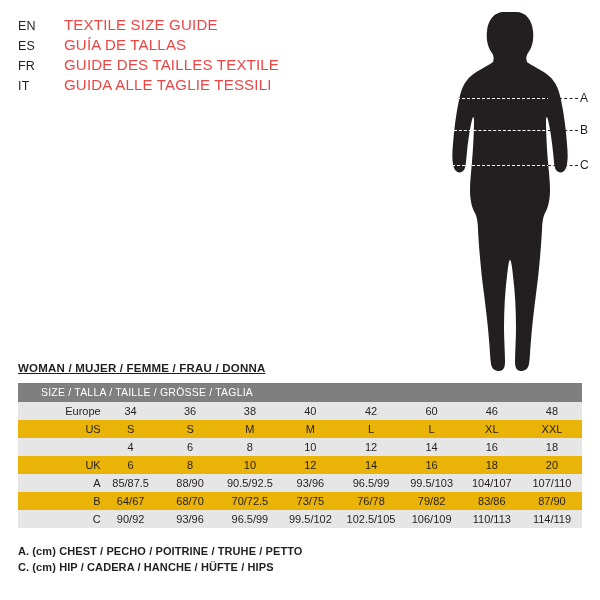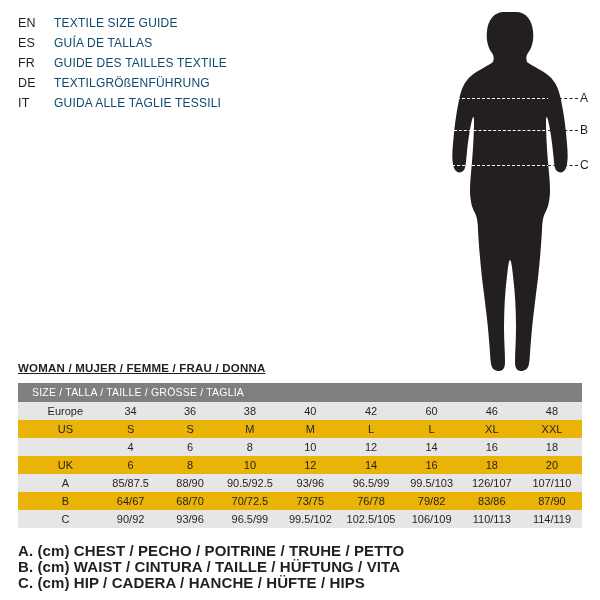--- a/index.html
+++ b/index.html
@@ -21,30 +21,31 @@
     position: absolute;
     left: 18px; top: 16px;
     width: 320px;
   }
   .lang-row {
     display: flex;
     align-items: baseline;
     height: 20px;
     font-size: 12.5px;
     letter-spacing: .2px;
+    gap: 10px;
   }
   .lang-code {
     width: 36px;
     flex: 0 0 36px;
     font-size: 12.5px;
     color: #231f20;
   }
   .lang-text {
-    font-size: 12px;
-    color: #0c4a6e;
+    font-size: 15px;
+    color: #ef4444;
     white-space: nowrap;
   }
 
   
   .figure {
     position: absolute;
     left: 430px; top: 10px;
     width: 160px; height: 370px;
   }
   .figure svg { display: block; }
@@ -89,42 +90,42 @@
     text-align: center;
     font-weight: normal;
     color: #231f20;
     border: none;
   }
   table.size-table tr.head td {
     background: #7f7f7f;
     color: #ffffff;
     font-size: 10.5px;
     text-align: left;
-    padding-left: 14px;
+    padding-left: 23px;
     height: 19px;
     line-height: 19px;
     letter-spacing: .2px;
   }
   table.size-table tr.alt td { background: #e6e6e6; }
   table.size-table tr.plain td { background: #eab308; }
   table.size-table td.label {
-    text-align: center;
+    text-align: right;
     padding-left: 12px;
     width: 86px;
   }
   table.size-table td.cell { width: 62px; }
 
   
   .legend {
     position: absolute;
     left: 18px; top: 543px;
     width: 560px;
   }
   .legend-row {
-    font-size: 15px;
+    font-size: 11px;
     font-weight: bold;
     letter-spacing: .1px;
     height: 16px;
     line-height: 16px;
     color: #231f20;
   }
 </style>
 </head>
 <body>
 
@@ -135,24 +136,20 @@
       <span class="lang-code">EN</span>
       <span class="lang-text">TEXTILE SIZE GUIDE</span>
     </div>
     <div class="lang-row">
       <span class="lang-code">ES</span>
       <span class="lang-text">GUÍA DE TALLAS</span>
     </div>
     <div class="lang-row">
       <span class="lang-code">FR</span>
       <span class="lang-text">GUIDE DES TAILLES TEXTILE</span>
-    </div>
-    <div class="lang-row">
-      <span class="lang-code">DE</span>
-      <span class="lang-text">TEXTILGRÖßENFÜHRUNG</span>
     </div>
     <div class="lang-row">
       <span class="lang-code">IT</span>
       <span class="lang-text">GUIDA ALLE TAGLIE TESSILI</span>
     </div>
   </div>
 
   <div class="figure">
     <svg width="160" height="370" viewBox="0 0 160 370">
       <path fill="#231f20" d="
@@ -276,21 +273,21 @@
       </tr>
 
       <tr class="alt">
         <td class="label">A</td>
         <td class="cell">85/87.5</td>
         <td class="cell">88/90</td>
         <td class="cell">90.5/92.5</td>
         <td class="cell">93/96</td>
         <td class="cell">96.5/99</td>
         <td class="cell">99.5/103</td>
-        <td class="cell">126/107</td>
+        <td class="cell">104/107</td>
         <td class="cell">107/110</td>
       </tr>
 
       <tr class="plain">
         <td class="label">B</td>
         <td class="cell">64/67</td>
         <td class="cell">68/70</td>
         <td class="cell">70/72.5</td>
         <td class="cell">73/75</td>
         <td class="cell">76/78</td>
@@ -308,17 +305,16 @@
         <td class="cell">102.5/105</td>
         <td class="cell">106/109</td>
         <td class="cell">110/113</td>
         <td class="cell">114/119</td>
       </tr>
     </tbody>
   </table>
 
   <div class="legend">
     <div class="legend-row">A. (cm) CHEST / PECHO / POITRINE / TRUHE / PETTO</div>
-    <div class="legend-row">B. (cm) WAIST / CINTURA / TAILLE / HÜFTUNG / VITA</div>
     <div class="legend-row">C. (cm) HIP / CADERA / HANCHE / HÜFTE / HIPS</div>
   </div>
 
 </div>
 
 </body></html>

